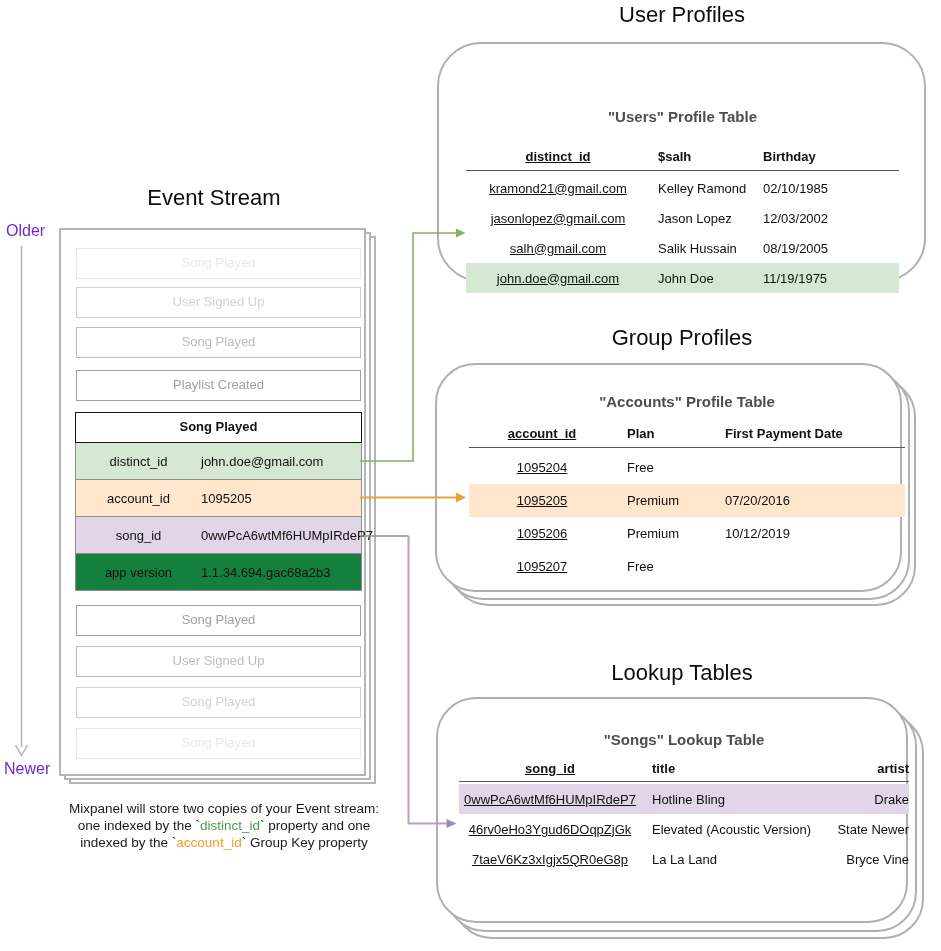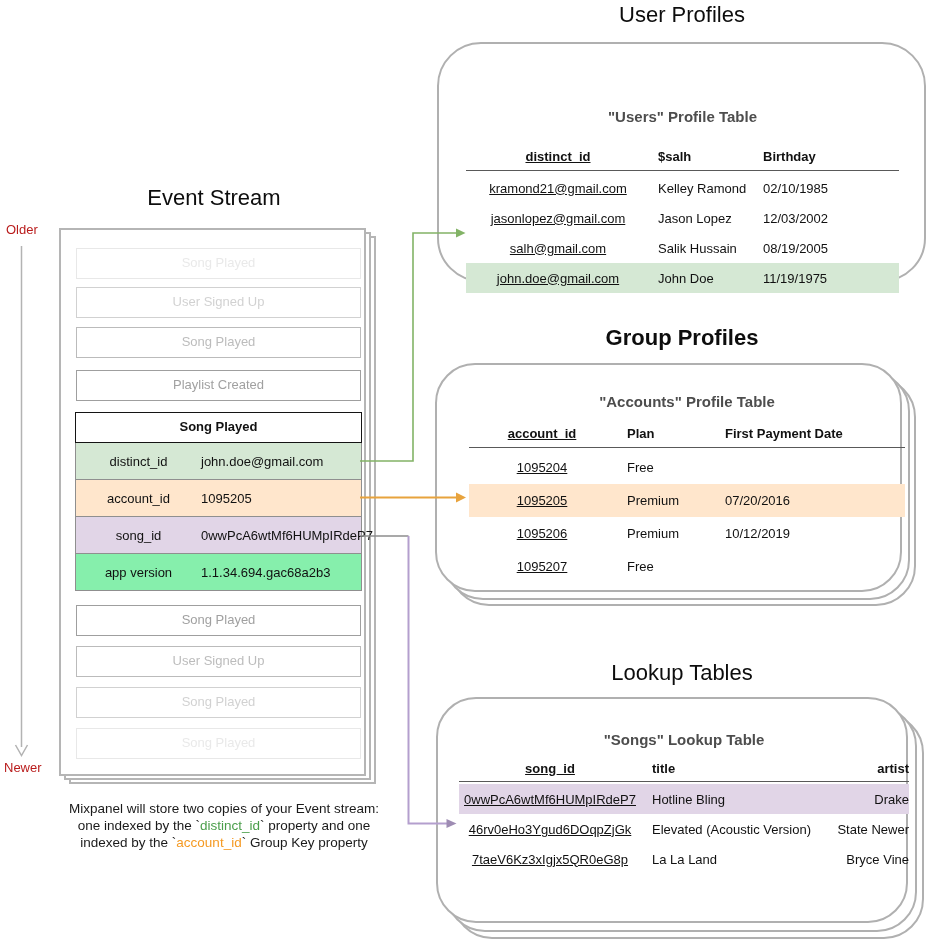--- a/index.html
+++ b/index.html
@@ -28,29 +28,29 @@
   }
   .o1 { opacity:.20; } .o2 { opacity:.42; } .o3 { opacity:.62; } .o4 { opacity:.88; }
 
   .active-table { position:absolute; left:14px; top:182px; width:287px; box-sizing:border-box; }
   .phead {
     box-sizing:border-box; height:31px; border:1.5px solid #141414; background:#fff;
     font-size:13px; font-weight:bold; text-align:center; line-height:28px;
   }
   .prow {
     box-sizing:border-box; height:37px; display:flex; align-items:center;
-    border:1px solid #8f8f8f; border-top:none; background:#86efac; font-size:13px; white-space:nowrap;
+    border:1px solid #8f8f8f; border-top:none; background:#15803d; font-size:13px; white-space:nowrap;
   }
   .prow .pkey { width:125px; text-align:center; flex:none; }
   .prow .pval { flex:1; text-align:left; }
   .bg-green  { background:#d5e8d4; }
   .bg-orange { background:#ffe6cc; }
   .bg-purple { background:#e1d5e7; }
 
-  .timeline-label { position:absolute; font-size:13px; color:#b91c1c; white-space:nowrap; }
+  .timeline-label { position:absolute; font-size:16px; color:#6d28d9; white-space:nowrap; }
 
   
   .card {
     position:absolute; background:#fff; border:2px solid #b0b0b0; box-sizing:border-box;
   }
   .r44 { border-radius:44px; } .r40 { border-radius:40px; }
 
   .tbl-title { position:absolute; font-size:15px; font-weight:bold; color:#4d4d4d; text-align:center; white-space:nowrap; }
   .thead-row, .trow { position:relative; display:grid; align-items:center; font-size:13px; white-space:nowrap; }
   .thead-row { font-weight:bold; height:22px; }
@@ -151,21 +151,21 @@
         </div>
         <div class="trow users-grid bg-green">
           <span class="c tc u">john.doe@gmail.com</span>
           <span class="c pl8">John Doe</span>
           <span class="c pl8">11/19/1975</span>
         </div>
       </div>
     </div>
   </div>
 
-  <div class="section-title" style="left:432px; top:325px; width:500px;font-weight:bold;">Group Profiles</div>
+  <div class="section-title" style="left:432px; top:325px; width:500px;">Group Profiles</div>
 
   <div class="card r40" style="left:449px; top:377px; width:467px; height:229px;"></div>
   <div class="card r40" style="left:443px; top:371px; width:467px; height:229px;"></div>
   <div class="card r40" style="left:435px; top:363px; width:467px; height:229px;">
     <div class="tbl-title" style="left:32px; top:28px; width:436px;">"Accounts" Profile Table</div>
     <div class="abs" style="left:32px; top:57px; width:436px;">
       <div class="thead-row accounts-grid">
         <span class="c tc u">account_id</span>
         <span class="c pl12">Plan</span>
         <span class="c pl8">First Payment Date</span>

